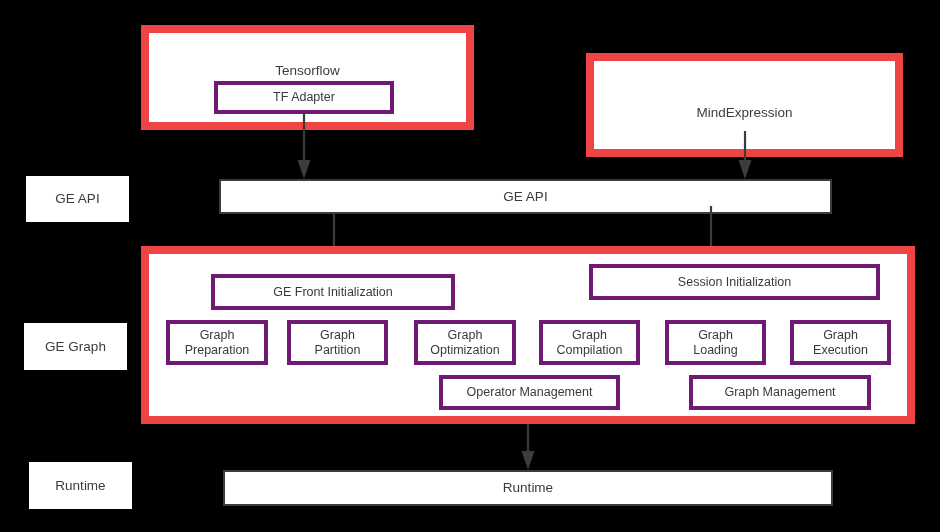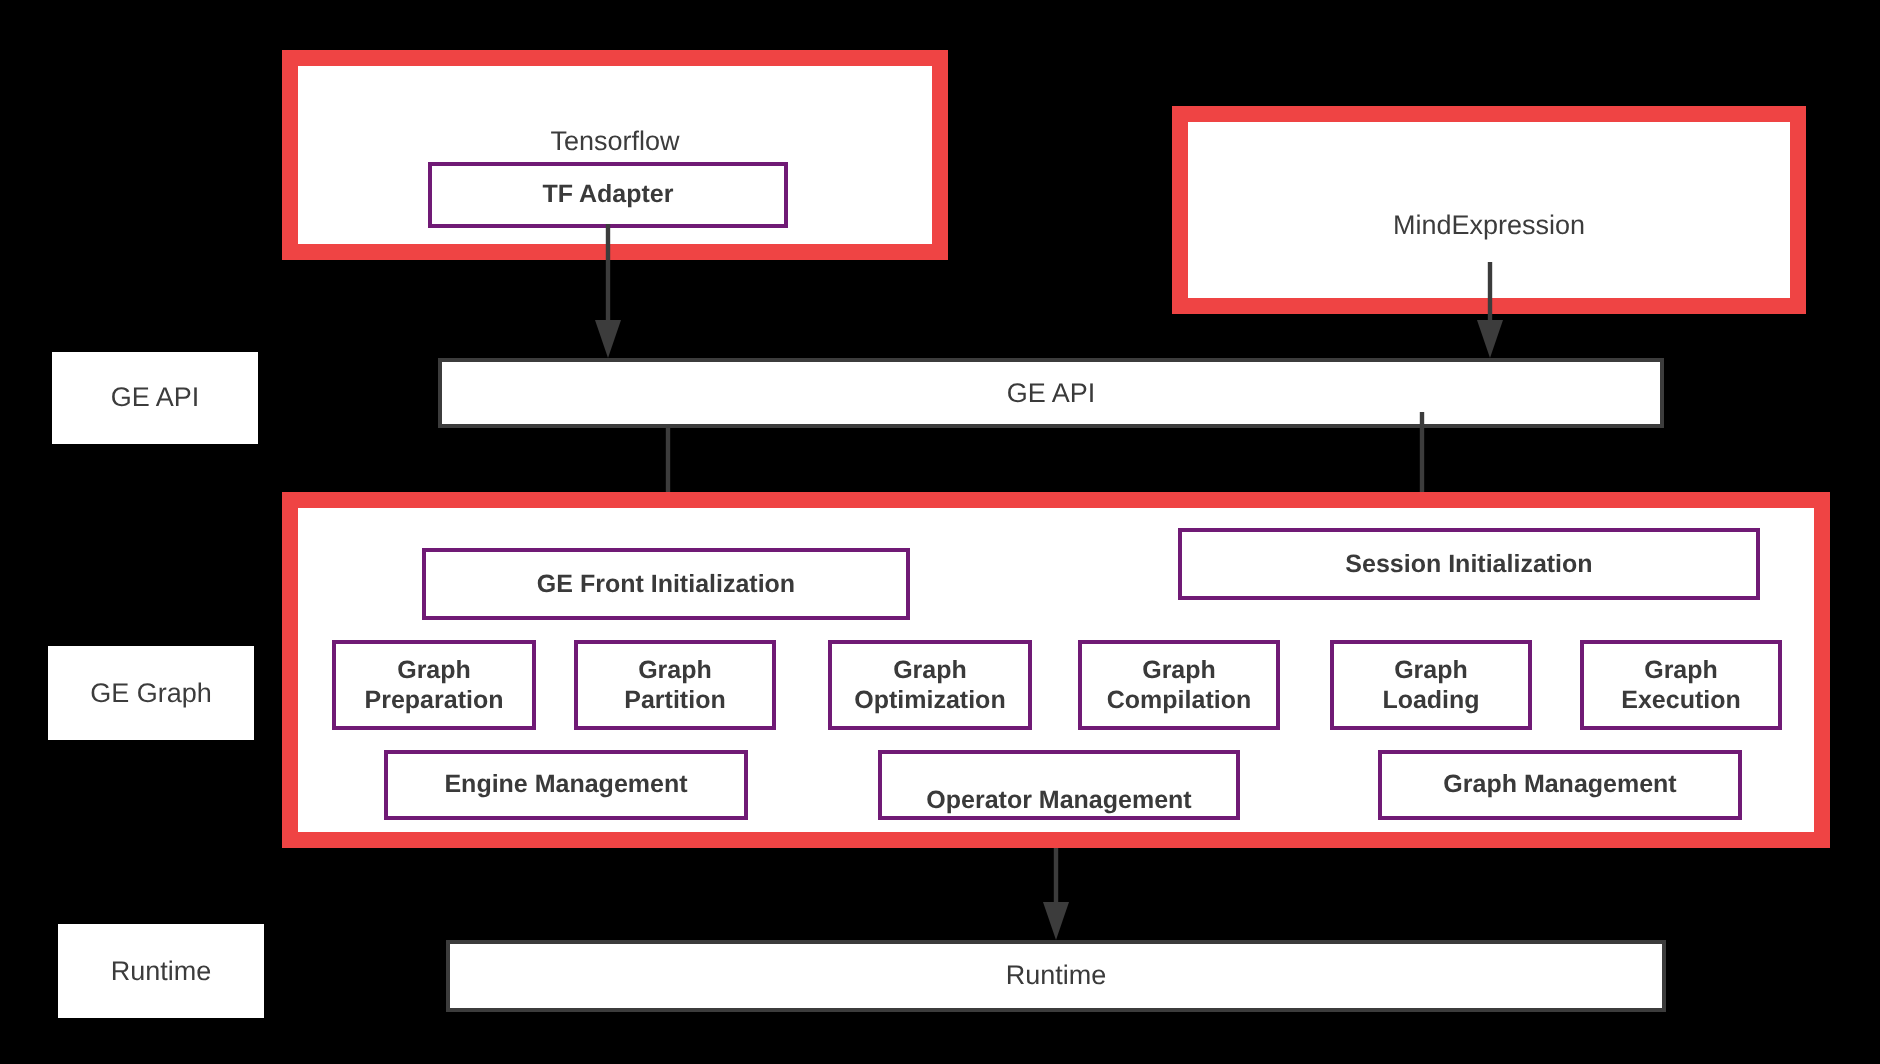--- a/index.html
+++ b/index.html
@@ -48,23 +48,22 @@
     right: 0;
     text-align: center;
     color: #3c3c3c;
     font-size: 13.5px;
   }
   .bar {
     border: 2px solid #3c3c3c;
     font-size: 13.5px;
   }
   .cell {
-    border: 2px solid #701a75;
+    border: 4px solid #701a75;
     font-size: 12.5px;
-    font-weight: bold;
   }
   
   .arrow {
     position: absolute;
   }
   .arrow svg { display: block; }
 </style>
 </head>
 <body>
 
@@ -153,24 +152,21 @@
   </div>
   <div class="box cell" style="left:665px; top:320px; width:101px; height:45px;">
     <span>Graph
 Loading</span>
   </div>
   <div class="box cell" style="left:790px; top:320px; width:101px; height:45px;">
     <span>Graph
 Execution</span>
   </div>
 
-  <div class="box cell" style="left:192px; top:375px; width:182px; height:35px;">
-    <span>Engine Management</span>
-  </div>
-  <div class="box cell" style="left:439px; top:375px; width:181px; height:35px;align-items:flex-end;">
+  <div class="box cell" style="left:439px; top:375px; width:181px; height:35px;">
     <span>Operator Management</span>
   </div>
   <div class="box cell" style="left:689px; top:375px; width:182px; height:35px;">
     <span>Graph Management</span>
   </div>
 
   <div class="arrow" style="left:519px; top:424px;">
     <svg width="18" height="47" viewBox="0 0 18 47">
       <line x1="9" y1="0" x2="9" y2="31" stroke="#3c3c3c" stroke-width="2.2"></line>
       <polygon points="9,46 2.5,27 15.5,27" fill="#3c3c3c"></polygon>

